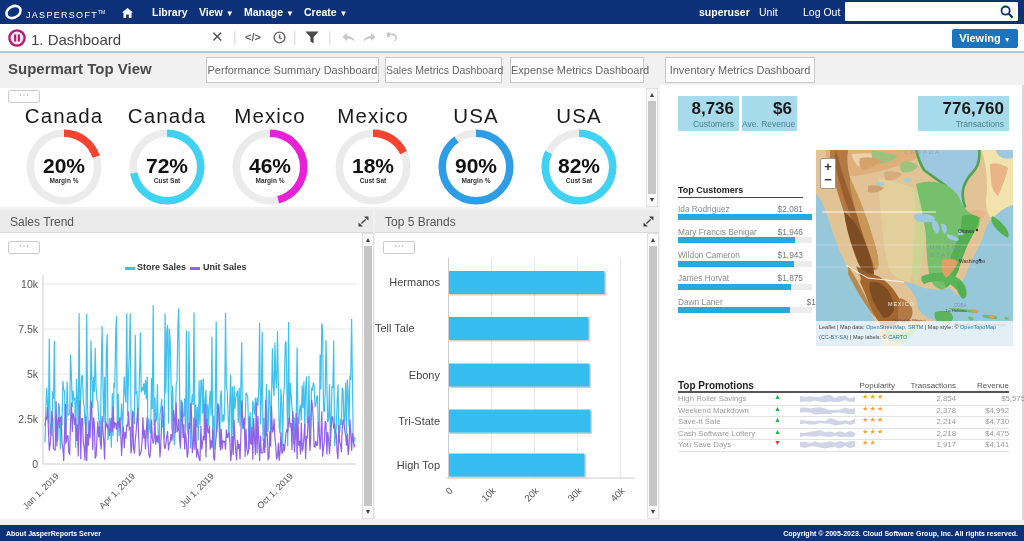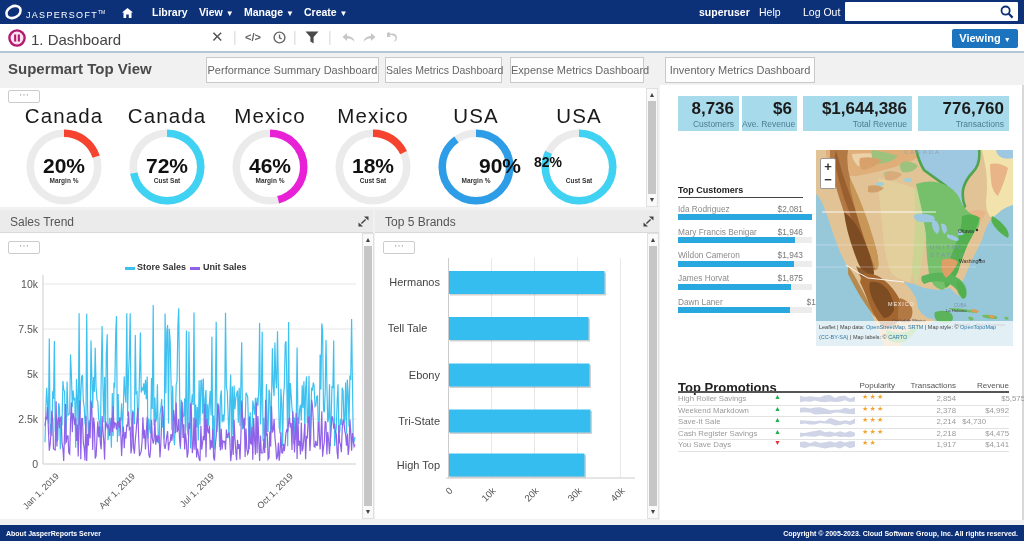--- a/index.html
+++ b/index.html
@@ -45,21 +45,21 @@
   </svg>
   <div class="item" style="left:26px; font-size:9px; letter-spacing:1.3px; font-weight:normal;">JASPERSOFT<span style="font-size:5px; letter-spacing:0; vertical-align:4px;">TM</span></div>
   <svg class="abs" style="left:122px;top:8px;" width="11" height="10" viewBox="0 0 11 10">
     <path d="M5.5 0 L11 4.6 L9.5 4.6 L9.5 10 L6.8 10 L6.8 6.4 L4.2 6.4 L4.2 10 L1.5 10 L1.5 4.6 L0 4.6 Z" fill="#fff"></path>
   </svg>
   <div class="item" style="left:152px;">Library</div>
   <div class="item" style="left:199px;">View <span style="font-size:8px;">▼</span></div>
   <div class="item" style="left:244px;">Manage <span style="font-size:8px;">▼</span></div>
   <div class="item" style="left:304px;">Create <span style="font-size:8px;">▼</span></div>
   <div class="item" style="left:699px;">superuser</div>
-  <div class="item" style="left:759px; font-weight:normal;">Help</div>
+  <div class="item" style="left:759px; font-weight:normal;">Unit</div>
   <div class="item" style="left:803px; font-weight:normal;">Log Out</div>
   <div class="abs" style="left:845px;top:2px;width:173px;height:19px;background:#fff;border-radius:1px;"></div>
   <svg class="abs" style="left:1000px;top:5px;" width="14" height="14" viewBox="0 0 14 14">
     <circle cx="5.6" cy="5.6" r="4.1" fill="none" stroke="#0d3178" stroke-width="1.8"></circle>
     <line x1="8.8" y1="8.8" x2="12.6" y2="12.6" stroke="#0d3178" stroke-width="2.2"></line>
   </svg>
 </div>
 
 <div id="tbar">
   <svg class="abs" style="left:8px;top:5px;" width="18" height="18" viewBox="0 0 18 18">
@@ -128,28 +128,28 @@
     <circle cx="40" cy="40" r="33.75" fill="none" stroke="#ebebeb" stroke-width="7.5"></circle>
     <circle cx="40" cy="40" r="33.75" fill="none" stroke="#f5432f" stroke-width="7.5" stroke-dasharray="38.17 212.06" transform="rotate(-90 40 40)"></circle>
   </svg>
   <div class="abs" style="left:328px;top:66px;width:90px;text-align:center;font-size:21px;font-weight:bold;color:#111;">18%</div>
   <div class="abs" style="left:328px;top:89px;width:90px;text-align:center;font-size:6.5px;font-weight:bold;color:#333;">Cust Sat</div>
   <div class="abs" style="left:424px;top:16px;width:104px;text-align:center;font-size:20.5px;color:#1a1a1a;letter-spacing:1.1px;">USA</div>
   <svg class="abs" style="left:436px;top:39px;" width="80" height="80" viewBox="0 0 80 80">
     <circle cx="40" cy="40" r="33.75" fill="none" stroke="#ebebeb" stroke-width="7.5"></circle>
     <circle cx="40" cy="40" r="33.75" fill="none" stroke="#2d9de8" stroke-width="7.5" stroke-dasharray="190.85 212.06" transform="rotate(-90 40 40)"></circle>
   </svg>
-  <div class="abs" style="left:431px;top:66px;width:90px;text-align:right;font-size:21px;font-weight:bold;color:#111;">90%</div>
+  <div class="abs" style="left:431px;top:66px;width:90px;text-align:center;font-size:21px;font-weight:bold;color:#111;">90%</div>
   <div class="abs" style="left:431px;top:89px;width:90px;text-align:center;font-size:6.5px;font-weight:bold;color:#333;">Margin %</div>
   <div class="abs" style="left:527px;top:16px;width:104px;text-align:center;font-size:20.5px;color:#1a1a1a;letter-spacing:1.1px;">USA</div>
   <svg class="abs" style="left:539px;top:39px;" width="80" height="80" viewBox="0 0 80 80">
     <circle cx="40" cy="40" r="33.75" fill="none" stroke="#ebebeb" stroke-width="7.5"></circle>
     <circle cx="40" cy="40" r="33.75" fill="none" stroke="#3fd2f2" stroke-width="7.5" stroke-dasharray="173.89 212.06" transform="rotate(-90 40 40)"></circle>
   </svg>
-  <div class="abs" style="left:534px;top:66px;width:90px;text-align:left;font-size:14px;font-weight:bold;color:#111;">82%</div>
+  <div class="abs" style="left:534px;top:66px;width:90px;text-align:center;font-size:21px;font-weight:bold;color:#111;">82%</div>
   <div class="abs" style="left:534px;top:89px;width:90px;text-align:center;font-size:6.5px;font-weight:bold;color:#333;">Cust Sat</div>
 </div>
 <div class="sbar" style="left:646px;top:88px;height:119px;">
   <div class="ar" style="top:1px;">▲</div>
   <div class="thumb" style="top:12px;height:93px;"></div>
   <div class="ar" style="bottom:1px;">▼</div>
 </div>
 
 <div class="phead" style="left:0;top:210px;width:373px;height:23px;">
   <span style="position:absolute;left:10px;top:5px;">Sales Trend</span>
@@ -217,21 +217,21 @@
     <rect x="75" y="132.0" width="141" height="23" fill="rgba(100,100,100,0.3)"></rect>
     <rect x="73.5" y="130.5" width="141" height="23" fill="#35bdf0"></rect>
     <rect x="75" y="178.0" width="142" height="23" fill="rgba(100,100,100,0.3)"></rect>
     <rect x="73.5" y="176.5" width="142" height="23" fill="#35bdf0"></rect>
     <rect x="75" y="222.0" width="136" height="23" fill="rgba(100,100,100,0.3)"></rect>
     <rect x="73.5" y="220.5" width="136" height="23" fill="#35bdf0"></rect>
     <line x1="73.5" y1="25" x2="73.5" y2="245" stroke="#ccc"></line>
     <line x1="71" y1="245" x2="260" y2="245" stroke="#ccc"></line>
   </svg>
   <div class="abs" style="left:0;top:43px;width:65px;text-align:right;font-size:11px;color:#444;">Hermanos</div>
-  <div class="abs" style="left:0;top:89px;width:65px;text-align:center;font-size:11px;color:#444;">Tell Tale</div>
+  <div class="abs" style="left:0;top:89px;width:65px;text-align:left;font-size:11px;color:#444;">Tell Tale</div>
   <div class="abs" style="left:0;top:135.5px;width:65px;text-align:right;font-size:11px;color:#444;">Ebony</div>
   <div class="abs" style="left:0;top:181.5px;width:65px;text-align:right;font-size:11px;color:#444;">Tri-State</div>
   <div class="abs" style="left:0;top:225.5px;width:65px;text-align:right;font-size:11px;color:#444;">High Top</div>
   <div class="abs" style="left:21.5px;top:252px;width:50px;text-align:right;font-size:9.5px;color:#555;transform:rotate(-45deg);transform-origin:100% 0;">0</div>
   <div class="abs" style="left:64.5px;top:252px;width:50px;text-align:right;font-size:9.5px;color:#555;transform:rotate(-45deg);transform-origin:100% 0;">10k</div>
   <div class="abs" style="left:107.5px;top:252px;width:50px;text-align:right;font-size:9.5px;color:#555;transform:rotate(-45deg);transform-origin:100% 0;">20k</div>
   <div class="abs" style="left:150.5px;top:252px;width:50px;text-align:right;font-size:9.5px;color:#555;transform:rotate(-45deg);transform-origin:100% 0;">30k</div>
   <div class="abs" style="left:193.5px;top:252px;width:50px;text-align:right;font-size:9.5px;color:#555;transform:rotate(-45deg);transform-origin:100% 0;">40k</div>
 </div>
 <div class="sbar" style="left:647px;top:233px;height:286px;">
@@ -241,24 +241,20 @@
 </div>
 
 <div class="panel" id="rightpanel" style="left:660px;top:85px;width:364px;height:435px;border-right:2px solid #d8d8d8;"></div>
 <div class="kpi" style="left:678px;width:61px;">
   <div class="num">8,736</div>
   <div class="lab">Customers</div>
 </div>
 <div class="kpi" style="left:742px;width:55px;">
   <div class="num">$6</div>
   <div class="lab">Ave. Revenue</div>
-</div>
-<div class="kpi" style="left:803px;width:109px;">
-  <div class="num">$1,644,386</div>
-  <div class="lab">Total Revenue</div>
 </div>
 <div class="kpi" style="left:918px;width:91px;">
   <div class="num">776,760</div>
   <div class="lab">Transactions</div>
 </div>
 <div class="abs" style="left:678px;top:185px;font-size:9px;font-weight:bold;color:#222;">Top Customers</div>
 <div class="abs" style="left:678px;top:196.5px;width:125px;height:1.5px;background:#444;"></div>
 <div class="tc-name" style="left:678px;top:203.5px;">Ida Rodriguez</div>
 <div class="tc-val" style="left:743px;top:203.5px;">$2,081</div>
 <div class="abs" style="left:678px;top:214.0px;width:134px;height:6px;background:#ececec;"></div>
@@ -272,21 +268,21 @@
 <div class="abs" style="left:678px;top:260.6px;width:134px;height:6px;background:#ececec;"></div>
 <div class="tc-bar" style="left:678px;top:260.6px;width:116px;"></div>
 <div class="tc-name" style="left:678px;top:273.4px;">James Horvat</div>
 <div class="tc-val" style="left:743px;top:273.4px;">$1,875</div>
 <div class="abs" style="left:678px;top:283.9px;width:134px;height:6px;background:#ececec;"></div>
 <div class="tc-bar" style="left:678px;top:283.9px;width:113px;"></div>
 <div class="tc-name" style="left:678px;top:296.7px;">Dawn Laner</div>
 <div class="tc-val" style="left:772px;top:296.7px;">$1,849</div>
 <div class="abs" style="left:678px;top:307.2px;width:134px;height:6px;background:#ececec;"></div>
 <div class="tc-bar" style="left:678px;top:307.2px;width:112px;"></div>
-<div class="abs" style="left:678px;top:380px;font-size:13px;font-weight:bold;color:#222;">Top Promotions</div>
+<div class="abs" style="left:678px;top:380px;font-size:10px;font-weight:bold;color:#222;">Top Promotions</div>
 <div class="pr pr-r" style="left:835px;top:381px;width:60px;font-size:8px;color:#555;">Popularity</div>
 <div class="pr pr-r" style="left:896px;top:381px;width:60px;font-size:8px;color:#555;">Transactions</div>
 <div class="pr pr-r" style="left:949px;top:381px;width:60px;font-size:8px;color:#555;">Revenue</div>
 <div class="abs" style="left:678px;top:391px;width:331px;height:2px;background:#555;"></div>
 <div class="pr" style="left:678px;top:394px;">High Roller Savings</div>
 <div class="abs" style="left:774px;top:393px;width:8px;height:8px;line-height:8px;font-size:7px;color:#1fae4a;">▲</div>
 <svg class="abs" style="left:800px;top:394px;" width="55" height="9" viewBox="0 0 55 9">
       <path d="M0,8.2 L0.0,1.8 L5.0,2.9 L10.0,2.3 L15.0,3.1 L20.0,3.2 L25.0,1.2 L30.0,1.0 L35.0,3.9 L40.0,1.9 L45.0,1.8 L50.0,4.5 L55.0,2.6 L55.0,7.5 L50.0,8.0 L45.0,6.2 L40.0,7.7 L35.0,7.9 L30.0,7.4 L25.0,8.3 L20.0,7.7 L15.0,6.4 L10.0,7.7 L5.0,7.2 L0.0,8.2 Z" fill="#cfd4e6"></path>
     </svg>
 <div class="abs" style="left:862px;top:393px;font-size:7px;color:#f0a32e;letter-spacing:1.2px;">★★★</div>
@@ -302,23 +298,23 @@
 <div class="pr pr-r" style="left:896px;top:406px;width:60px;">2,378</div>
 <div class="pr pr-r" style="left:949px;top:406px;width:60px;">$4,992</div>
 <div class="abs" style="left:678px;top:416.1px;width:331px;height:1px;background:#e2e2e2;"></div>
 <div class="pr" style="left:678px;top:417px;">Save-It Sale</div>
 <div class="abs" style="left:774px;top:416px;width:8px;height:8px;line-height:8px;font-size:7px;color:#1fae4a;">▲</div>
 <svg class="abs" style="left:800px;top:417px;" width="55" height="9" viewBox="0 0 55 9">
       <path d="M0,7.2 L0.0,3.2 L5.0,3.6 L10.0,3.8 L15.0,4.3 L20.0,3.6 L25.0,4.2 L30.0,1.1 L35.0,2.6 L40.0,4.3 L45.0,3.3 L50.0,4.2 L55.0,1.4 L55.0,6.4 L50.0,8.1 L45.0,6.4 L40.0,8.0 L35.0,8.4 L30.0,6.7 L25.0,6.6 L20.0,6.0 L15.0,7.5 L10.0,7.4 L5.0,6.6 L0.0,7.2 Z" fill="#cfd4e6"></path>
     </svg>
 <div class="abs" style="left:862px;top:416px;font-size:7px;color:#f0a32e;letter-spacing:1.2px;">★★★</div>
 <div class="pr pr-r" style="left:896px;top:417px;width:60px;">2,214</div>
-<div class="pr pr-r" style="left:949px;top:417px;width:37px;">$4,730</div>
+<div class="pr pr-r" style="left:949px;top:417px;width:60px;">$4,730</div>
 <div class="abs" style="left:678px;top:427.7px;width:331px;height:1px;background:#e2e2e2;"></div>
-<div class="pr" style="left:678px;top:429px;">Cash Register Savings</div>
+<div class="pr" style="left:678px;top:429px;">Cash Software Lottery</div>
 <div class="abs" style="left:774px;top:428px;width:8px;height:8px;line-height:8px;font-size:7px;color:#1fae4a;">▲</div>
 <svg class="abs" style="left:800px;top:429px;" width="55" height="9" viewBox="0 0 55 9">
       <path d="M0,7.9 L0.0,3.8 L5.0,3.9 L10.0,2.7 L15.0,1.9 L20.0,1.0 L25.0,3.3 L30.0,2.6 L35.0,3.7 L40.0,2.3 L45.0,3.7 L50.0,2.0 L55.0,3.8 L55.0,6.9 L50.0,8.2 L45.0,7.8 L40.0,8.1 L35.0,6.7 L30.0,8.1 L25.0,7.4 L20.0,6.5 L15.0,7.8 L10.0,7.4 L5.0,7.1 L0.0,7.9 Z" fill="#cfd4e6"></path>
     </svg>
 <div class="abs" style="left:862px;top:428px;font-size:7px;color:#f0a32e;letter-spacing:1.2px;">★★★</div>
 <div class="pr pr-r" style="left:896px;top:429px;width:60px;">2,218</div>
 <div class="pr pr-r" style="left:949px;top:429px;width:60px;">$4,475</div>
 <div class="abs" style="left:678px;top:439.3px;width:331px;height:1px;background:#e2e2e2;"></div>
 <div class="pr" style="left:678px;top:440px;">You Save Days</div>
 <div class="abs" style="left:774px;top:439px;width:8px;height:8px;line-height:8px;font-size:7px;color:#e8333a;">▼</div>

